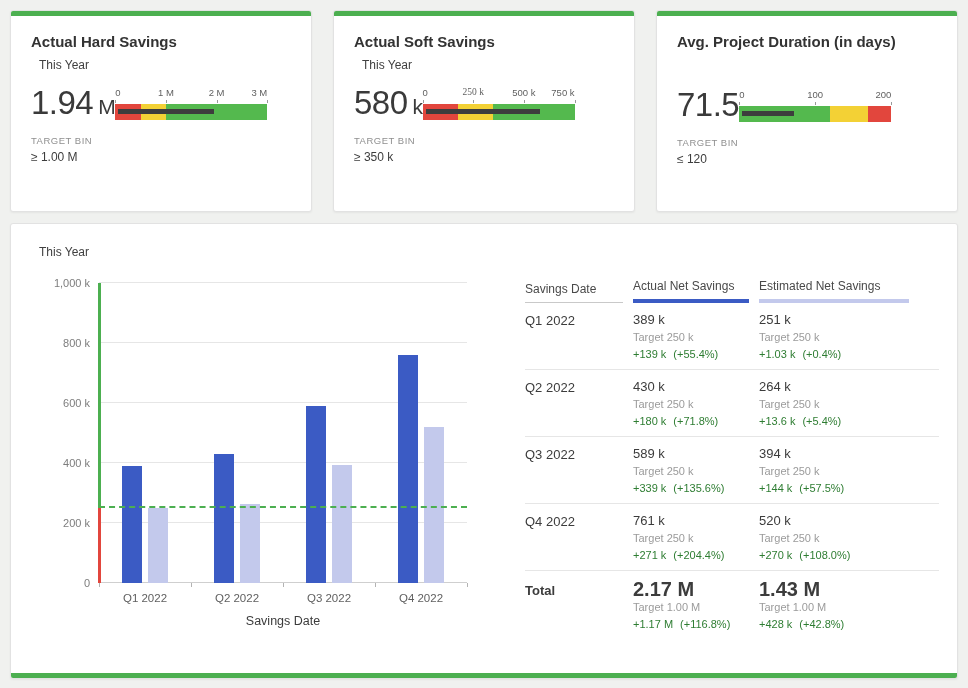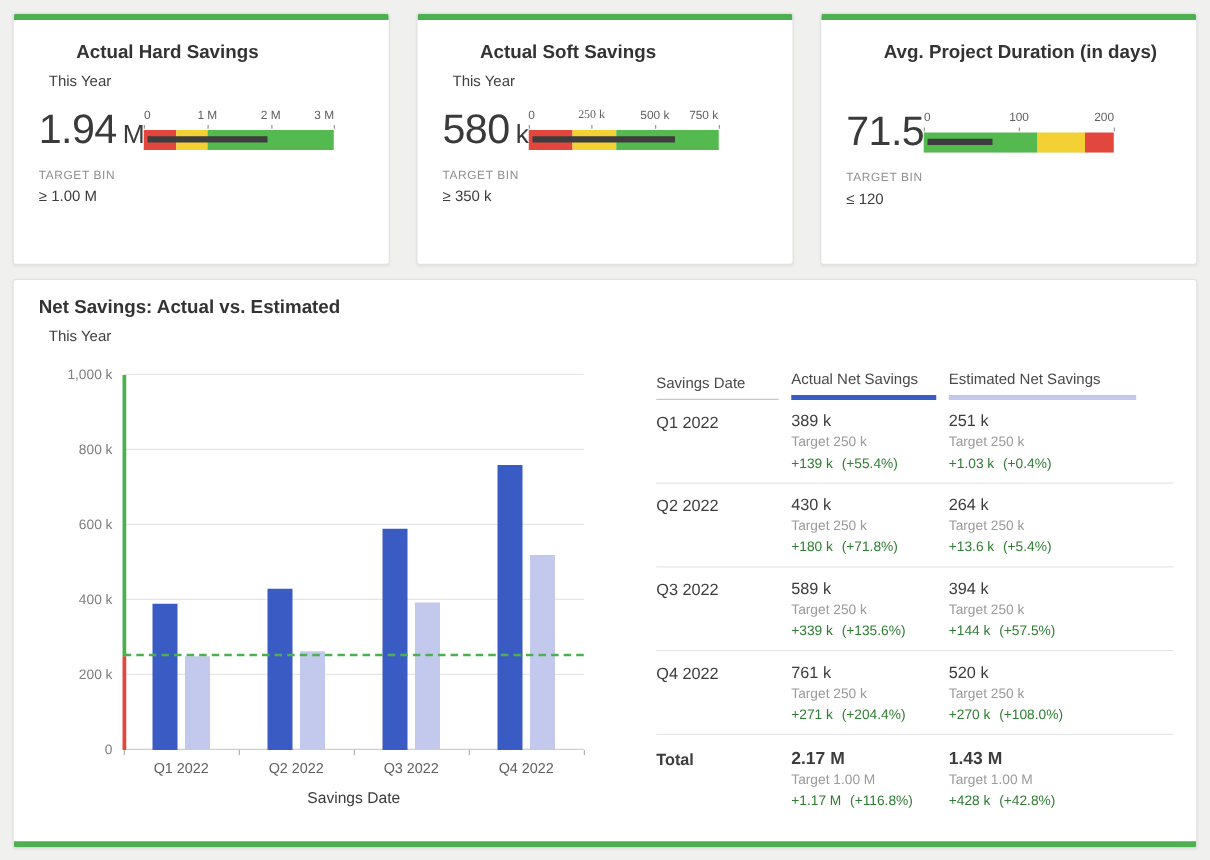--- a/index.html
+++ b/index.html
@@ -20,21 +20,21 @@
     position:relative;
     overflow:hidden;
   }
   .card-accent-top { height:5px; width:100%; }
   .card-accent-bottom { position:absolute; left:0; right:0; bottom:0; height:5px; }
 
   
   .kpi-row { display:flex; gap:21px; height:202px; }
   .kpi-card { flex:1; }
   .kpi-body { padding:10px 14px 0 20px; }
-  .kpi-title { font-size:15px; font-weight:700; color:#333333; margin-top:7px; white-space:nowrap;margin-left:30px; }
+  .kpi-title { font-size:15px; font-weight:700; color:#333333; margin-top:7px; white-space:nowrap; }
   .kpi-subtitle { font-size:12px; color:#404040; margin:8px 0 0 8px; }
   .kpi-main { display:flex; align-items:center; justify-content:flex-start; margin-top:12px; }
   .kpi-main.no-subtitle { margin-top:36px; }
   .kpi-value { font-size:33px; color:#3a3a3a; white-space:nowrap; letter-spacing:-0.5px; }
   .kpi-unit { font-size:21px; margin-left:5px; }
   .kpi-target-label { margin-top:13px; font-size:9.5px; color:#8f8f8f; letter-spacing:0.5px; }
   .kpi-target-value { margin-top:4px; font-size:12px; color:#3c3c3c; }
 
   
   .bullet { width:152px; position:relative; margin-right:2px; flex:0 0 auto; }
@@ -69,21 +69,21 @@
   .vtable { flex:1; margin-left:26px; margin-top:14px; }
   .thead { display:grid; grid-template-columns:98px 116px 150px; column-gap:10px; align-items:end; }
   .th { font-size:12px; color:#494949; padding-bottom:6px; white-space:nowrap; }
   .th-label { border-bottom:1px solid #c9c9c9; }
   .th-series { border-bottom:4px solid transparent; }
   .trow { display:grid; grid-template-columns:98px 116px 150px; column-gap:10px; padding:9px 0 8px 0; border-bottom:1px solid #e6e6e6; }
   .trow-total { border-bottom:none; padding-top:11px; }
   .row-label { font-size:13px; color:#3c3c3c; padding-top:1px; }
   .trow-total .row-label { font-weight:700; }
   .cell-value { font-size:13px; color:#3c3c3c; line-height:15px; }
-  .trow-total .cell-value { font-size:14px; font-weight:700; }
+  .trow-total .cell-value { font-size:20px; font-weight:700; }
   .cell-target { font-size:11px; color:#9b9b9b; margin-top:4px; line-height:13px; }
   .cell-variance { font-size:11px; margin-top:4px; line-height:13px; white-space:nowrap; }
   .var-pct { margin-left:7px; }
 </style>
 </head>
 <body>
 
 <div class="page">
 
   <div class="kpi-row">
@@ -175,21 +175,20 @@
         </div>
         <div class="kpi-target-label">TARGET BIN</div>
         <div class="kpi-target-value">≤ 120</div>
       </div>
     </div>
 
   </div>
 
   <div class="card main-card">
     <div class="main-body">
-      <div class="main-title">Net Savings: Actual vs. Estimated</div>
       <div class="main-subtitle">This Year</div>
 
       <div class="main-content">
         <div class="chart-wrap">
           <div id="plot">
               <div class="gridline baseline" style="bottom: 0%;"></div>
               <span class="ylabel" style="bottom: 0%;">0</span>
               <div class="gridline" style="bottom: 20%;"></div>
               <span class="ylabel" style="bottom: 20%;">200 k</span>
               <div class="gridline" style="bottom: 40%;"></div>

